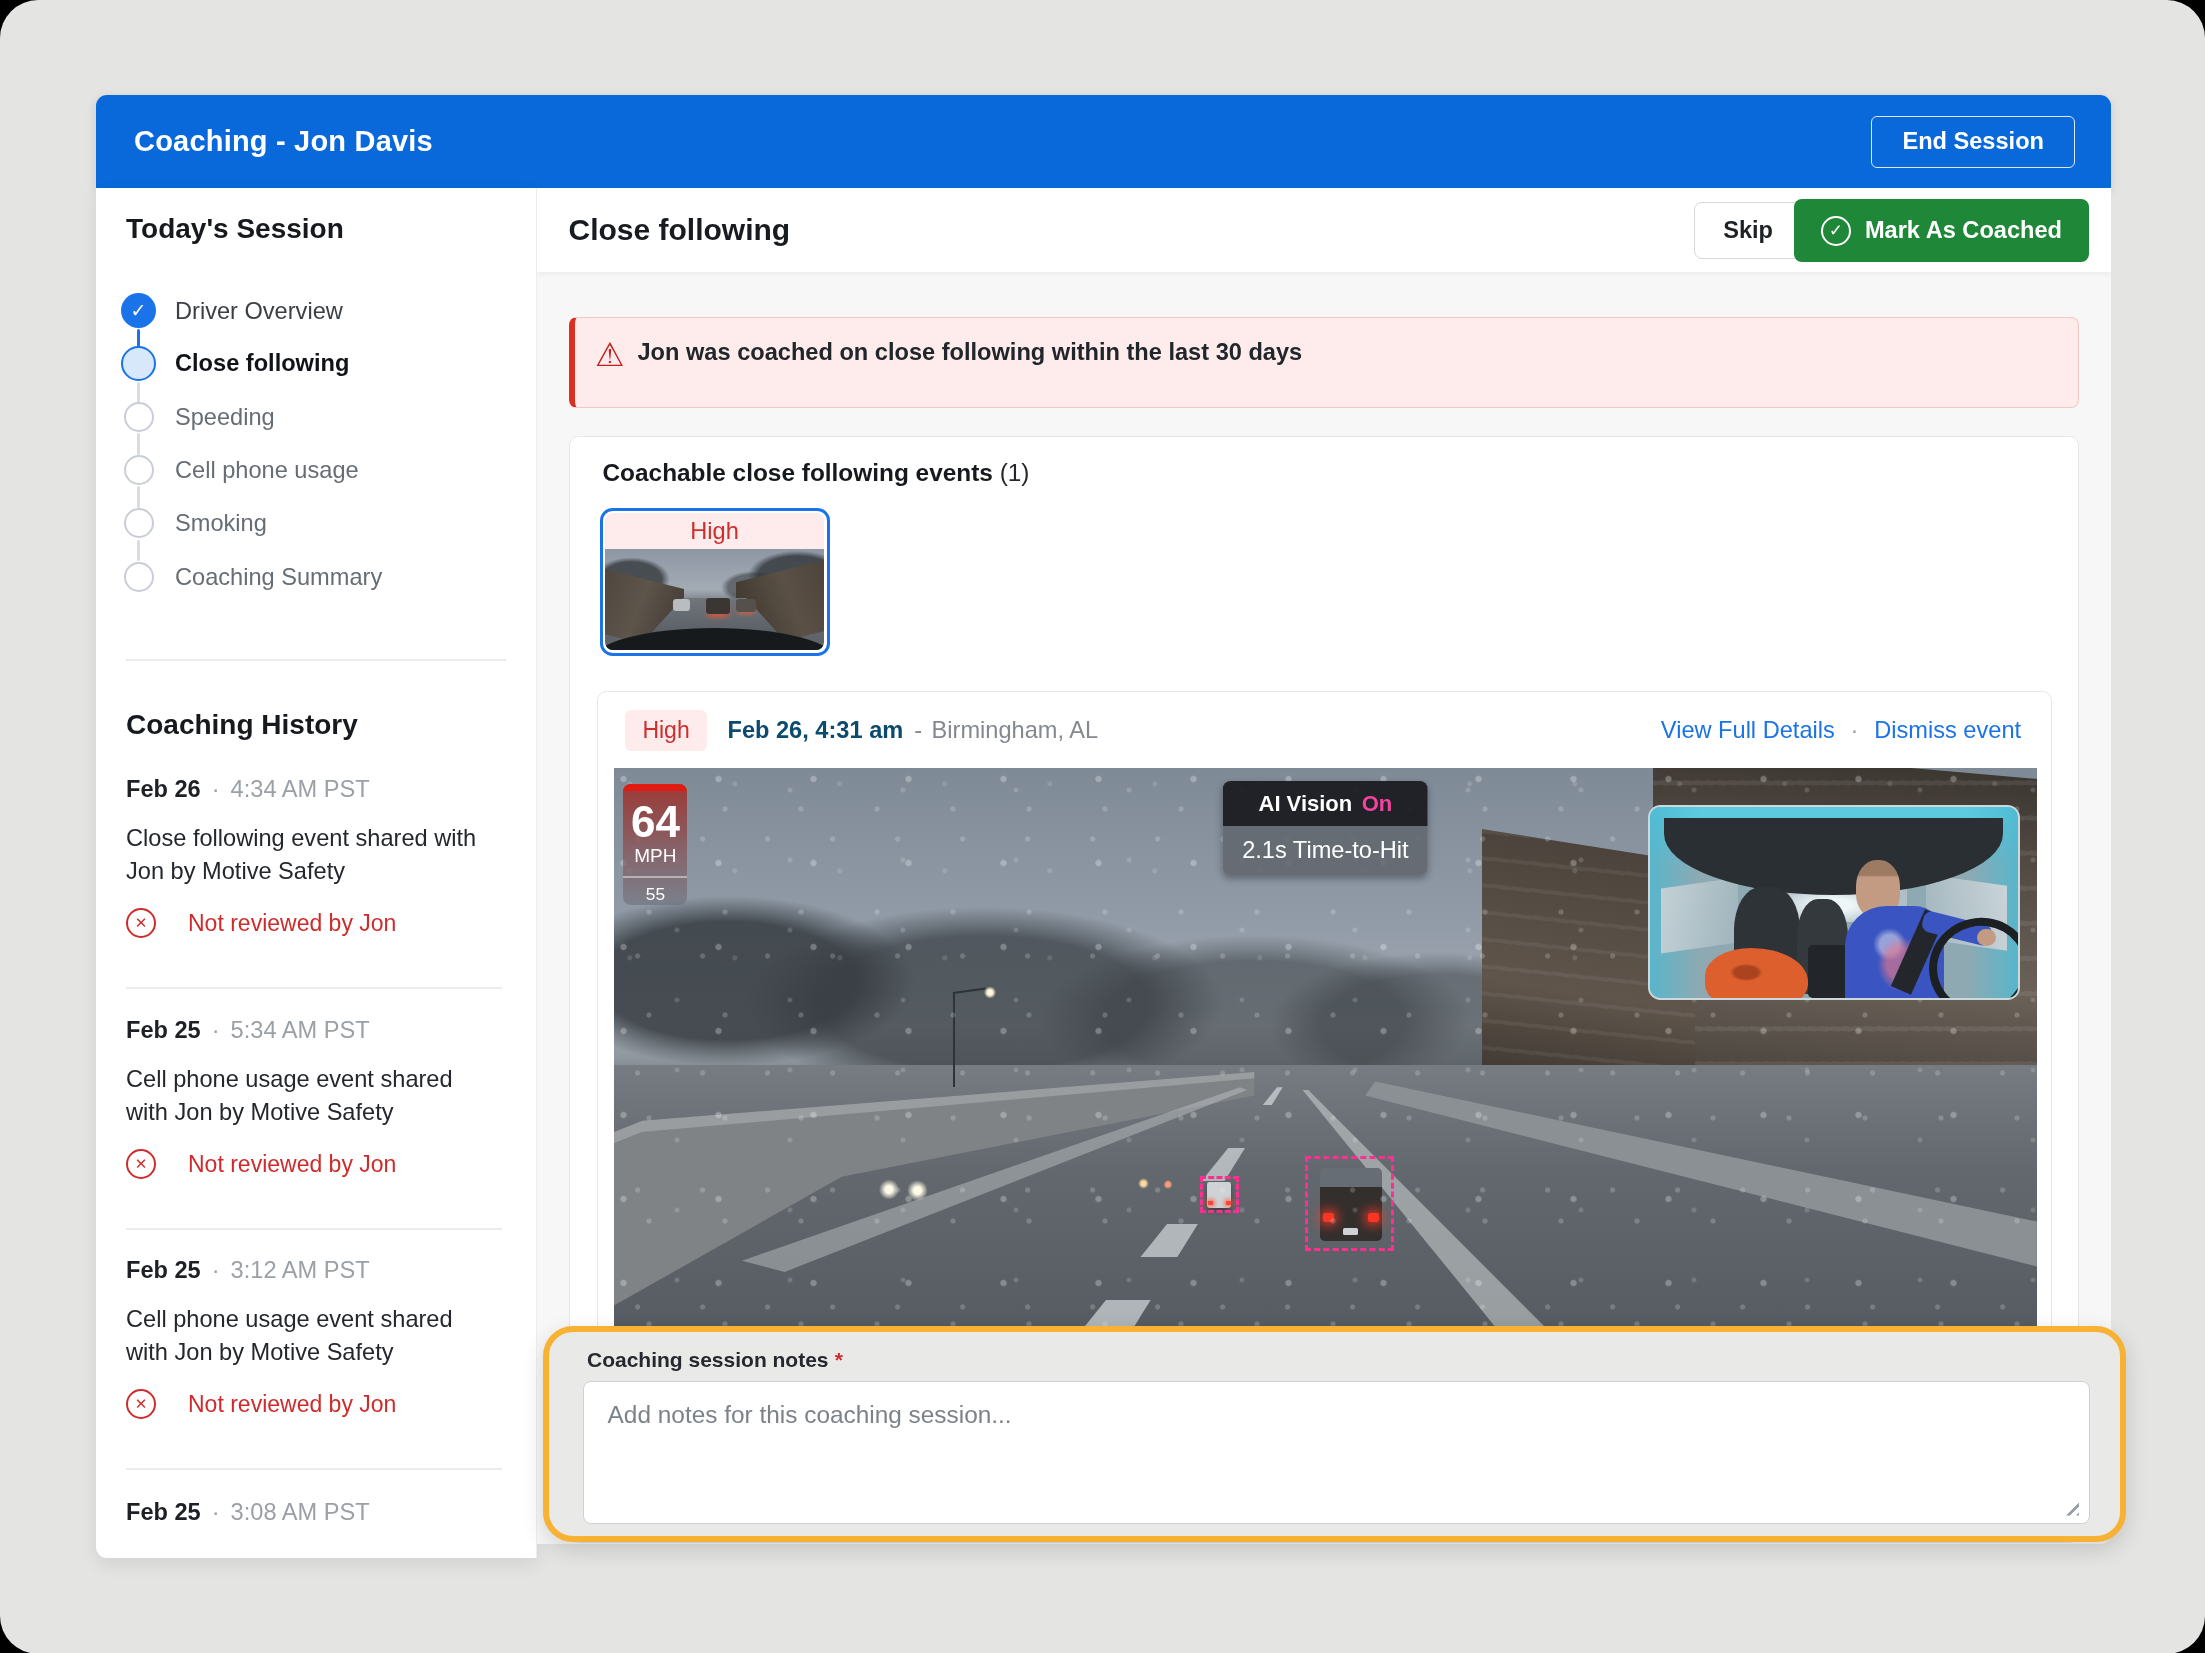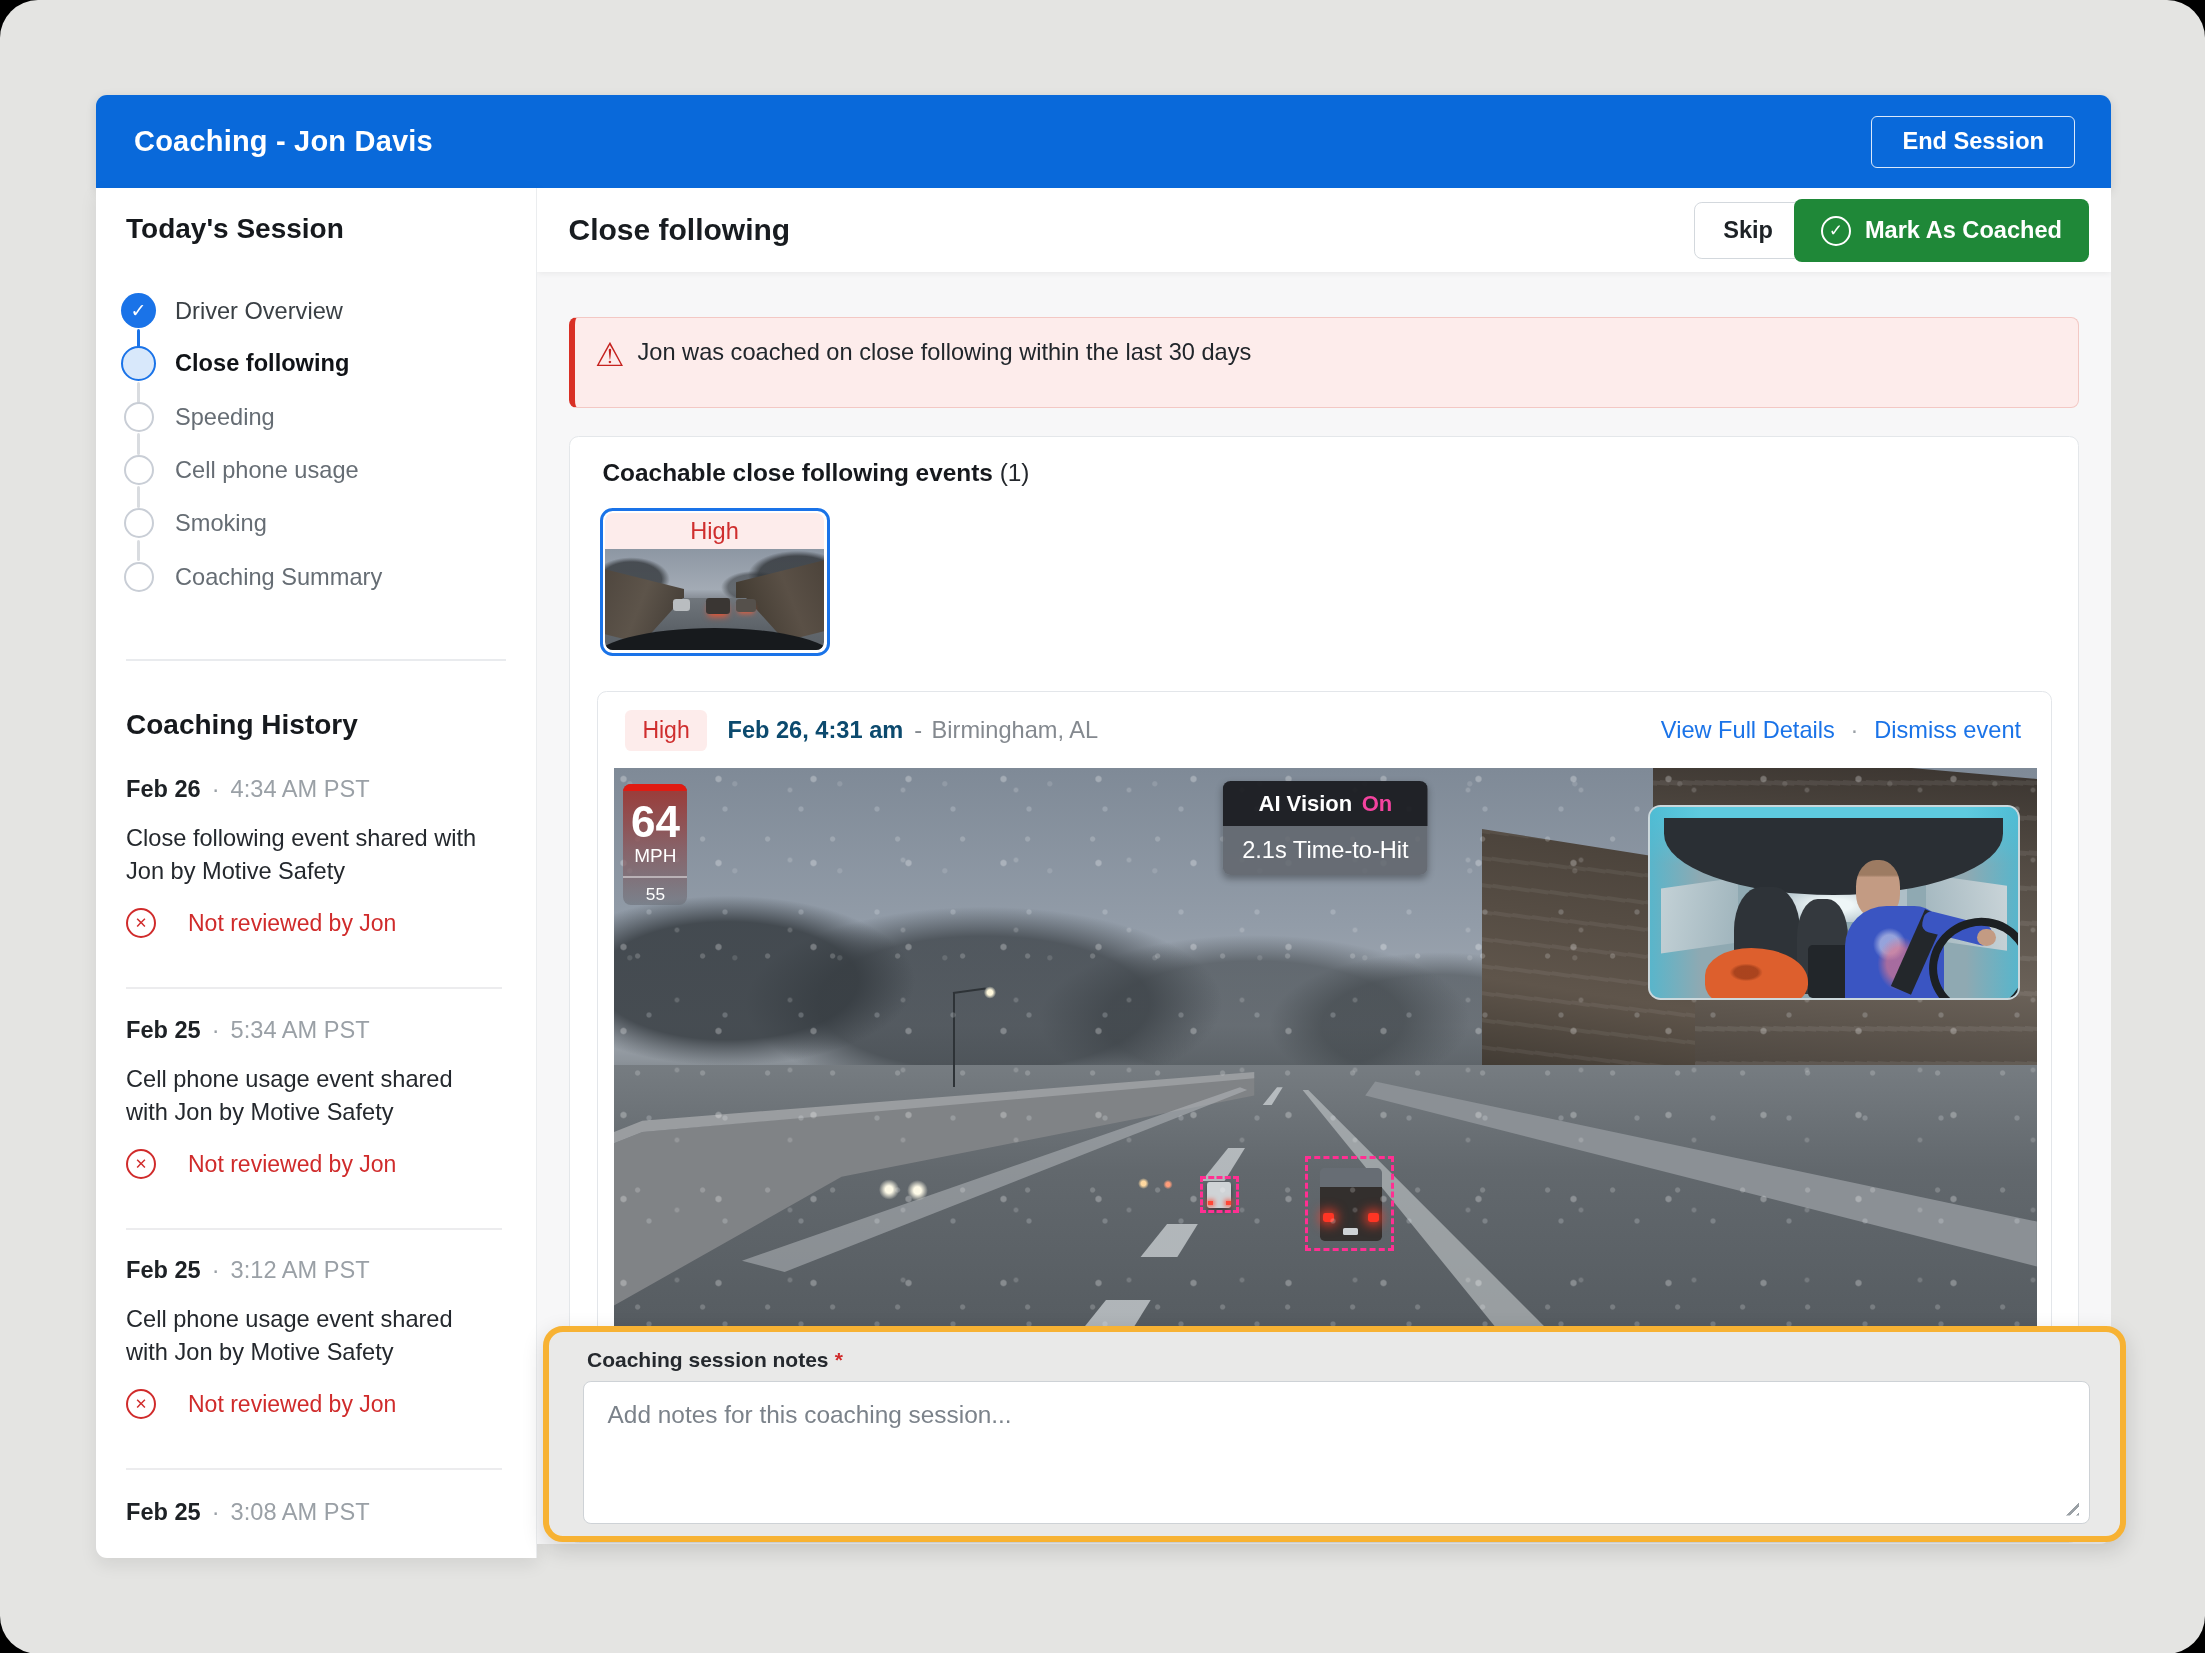--- a/index.html
+++ b/index.html
@@ -43,21 +43,21 @@
   
   .main { position:absolute; left:441px; top:93px; width:1574px; height:1356px; background:#f7f7f8; border-radius:0 0 11px 0; overflow:hidden; }
   .main-header { position:absolute; left:0; top:0; right:0; height:84px; background:#fff; box-shadow:0 2.4px 6.3px rgba(0,0,0,.06); z-index:3; }
   .main-title { position:absolute; left:31.5px; top:0; height:84px; display:flex; align-items:center; font-size:30px; font-weight:700; color:#181c20; }
   .skip-btn { position:absolute; right:309px; top:14px; height:57px; padding:0 28px; background:#fff; border:1.6px solid #d3d8dd; border-radius:7.9px; font-size:23.6px; font-weight:600; color:#1d2226; display:flex; align-items:center; cursor:pointer; font-family:inherit; }
   .mark-btn { position:absolute; right:22px; top:11px; height:63px; padding:0 27px; background:#1f8838; border:none; border-radius:7.9px; color:#fff; font-size:23.6px; font-weight:700; display:flex; align-items:center; gap:14px; cursor:pointer; font-family:inherit; }
   .mark-check { width:30px; height:30px; border:2.4px solid #fff; border-radius:50%; font-size:16.5px; font-weight:700; display:flex; align-items:center; justify-content:center; }
 
   .banner { position:absolute; left:31.5px; top:129px; width:1510px; height:91px; background:#fdeceb; border:1.6px solid #f3c8c4; border-left:6.3px solid #d93025; border-radius:7.9px; }
   .banner-icon { position:absolute; left:20.5px; top:17.3px; font-size:33px; color:#c5221f; }
-  .banner-title { position:absolute; left:63px; top:20.5px; font-size:23.6px; font-weight:400; color:#21262b; }
+  .banner-title { position:absolute; left:63px; top:20.5px; font-size:23.6px; font-weight:700; color:#21262b; }
   .banner-detail { position:absolute; left:63px; top:60px; font-size:23.6px; color:#2c3136; }
 
   .events-card { position:absolute; left:31.5px; top:248px; width:1510px; height:1107px; background:#fff; border:1.6px solid #e4e7ea; border-radius:9.5px; }
   .ev-title-row { position:absolute; left:33px; top:22px; font-size:24.4px; color:#16191d; }
   .ev-title { font-weight:700; }
   .ev-count { font-weight:400; color:#23272c; }
 
   .thumb { position:absolute; left:30px; top:71px; width:230px; height:148px; border:3.2px solid #1a73e8; border-radius:12.6px; background:#fff; padding:2.4px; cursor:pointer; }
   .thumb-strip { height:36px; background:#fdeceb; border-radius:7.9px 7.9px 0 0; display:flex; align-items:center; justify-content:center; color:#cf2e2e; font-size:23.6px; }
   .thumb-img { position:relative; height:101px; border-radius:0 0 7.9px 7.9px; overflow:hidden; background:linear-gradient(180deg,#8d97a3 0%,#a3abb5 40%,#7c828a 52%,#666c72 60%,#5b6167 100%); }
@@ -158,21 +158,21 @@
     background-image:radial-gradient(ellipse 31.5px 39px at 55% 60%, rgba(225,120,140,.65) 0 40%, transparent 70%), radial-gradient(ellipse 23.6px 23.6px at 45% 40%, rgba(240,240,245,.5) 0 40%, transparent 70%); }
   .di-belt { position:absolute; right:24%; top:54%; width:6%; height:44%; background:#23272b; transform:rotate(24deg); }
   .di-arm { position:absolute; right:7%; top:58%; width:19%; height:11%; background:#3a55c2; border-radius:7.9px; transform:rotate(14deg); }
   .di-hand { position:absolute; right:6%; top:64%; width:5%; height:9%; background:#c39b83; border-radius:50%; }
   .di-wheel { position:absolute; right:-4%; top:58%; width:28%; height:52%; border:8.7px solid #1c2023; border-radius:50%; transform:rotate(-14deg); }
   .di-jacket { position:absolute; left:15%; top:74%; width:28%; height:32%; background:#dd5f2d; border-radius:45% 55% 40% 40%;
     background-image:radial-gradient(ellipse 23.6px 12.6px at 40% 40%, rgba(120,40,15,.5) 0 50%, transparent 70%); }
   .di-console { position:absolute; left:43%; top:72%; width:15%; height:28%; background:#22262a; border-radius:4.7px; }
 
   
-  .notes-panel { position:absolute; left:543px; top:1326px; width:1583px; height:216px; background:#e9e9e8; border:6.3px solid #f7b233; border-radius:20px; z-index:30; box-shadow:0 7.9px 22px rgba(0,0,0,.14); }
+  .notes-panel { position:absolute; left:543px; top:1326px; width:1583px; height:216px; background:#e9e9e8; border:6.3px solid #f7b233; border-radius:30px; z-index:30; box-shadow:0 7.9px 22px rgba(0,0,0,.14); }
   .notes-label-row { position:absolute; left:38px; top:15.8px; font-size:21px; font-weight:700; color:#25292e; }
   .notes-req { color:#d02b2b; margin-left:6.3px; font-weight:700; }
   .notes-field { position:absolute; left:34px; top:49px; width:1507px; height:143px; background:#fff; border:1.6px solid #ced2d6; border-radius:7.9px; padding:19px 23.6px; font-size:24.4px; color:#1d2125; font-family:inherit; resize:none; outline:none; }
   .notes-field::placeholder { color:#7b828a; }
   .notes-grip { position:absolute; right:41px; bottom:20.5px; width:17.3px; height:17.3px; clip-path:polygon(100% 0,100% 100%,0 100%); background:repeating-linear-gradient(315deg,#9aa0a5 0 2.4px, transparent 2.4px 7px); }
 </style>
 </head>
 <body>
 
 <div class="window">

